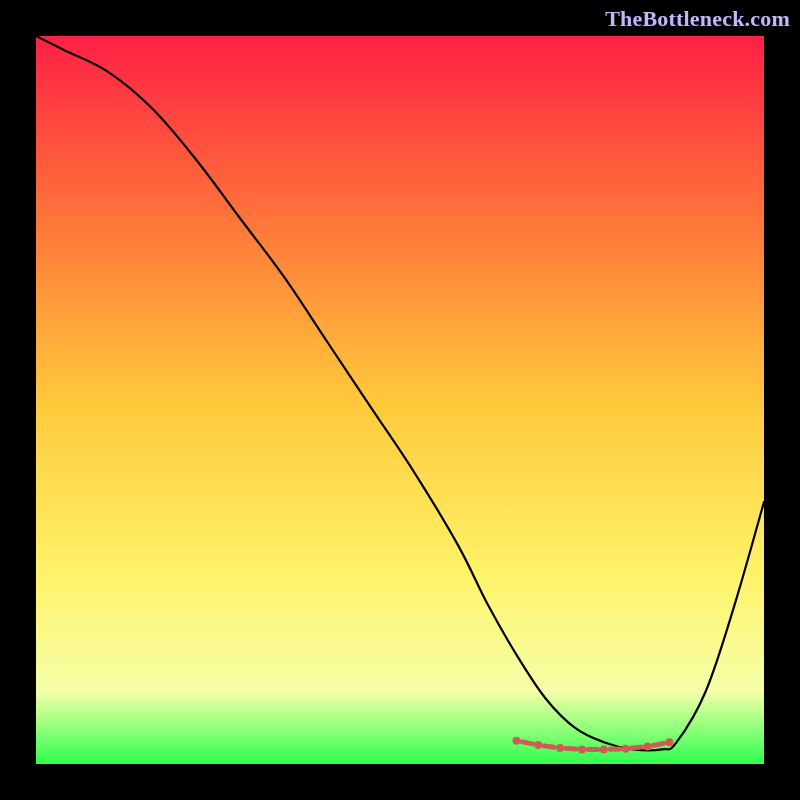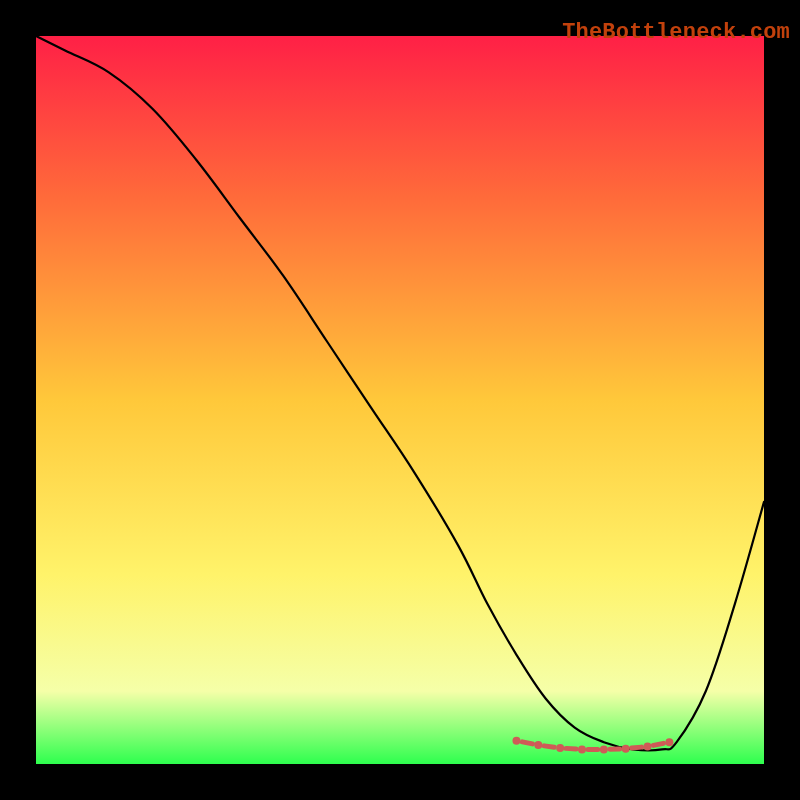--- a/index.html
+++ b/index.html
@@ -11,26 +11,26 @@
     overflow: hidden;
   }
   .frame {
     position: relative;
     width: 800px;
     height: 800px;
     background: #000;
   }
   .watermark {
     position: absolute;
-    top: 20px;
+    top: 6px;
     right: 10px;
-    font-family: Liberation Mono, monospace;
+    font-family: Liberation Serif, serif;
     font-size: 22px;
     font-weight: 600;
-    color: #c2410c;
+    color: #c4b5fd;
     letter-spacing: 0.2px;
     z-index: 5;
     user-select: none;
   }
   .plot {
     position: absolute;
     left: 36px;
     top: 36px;
     width: 728px;
     height: 728px;

